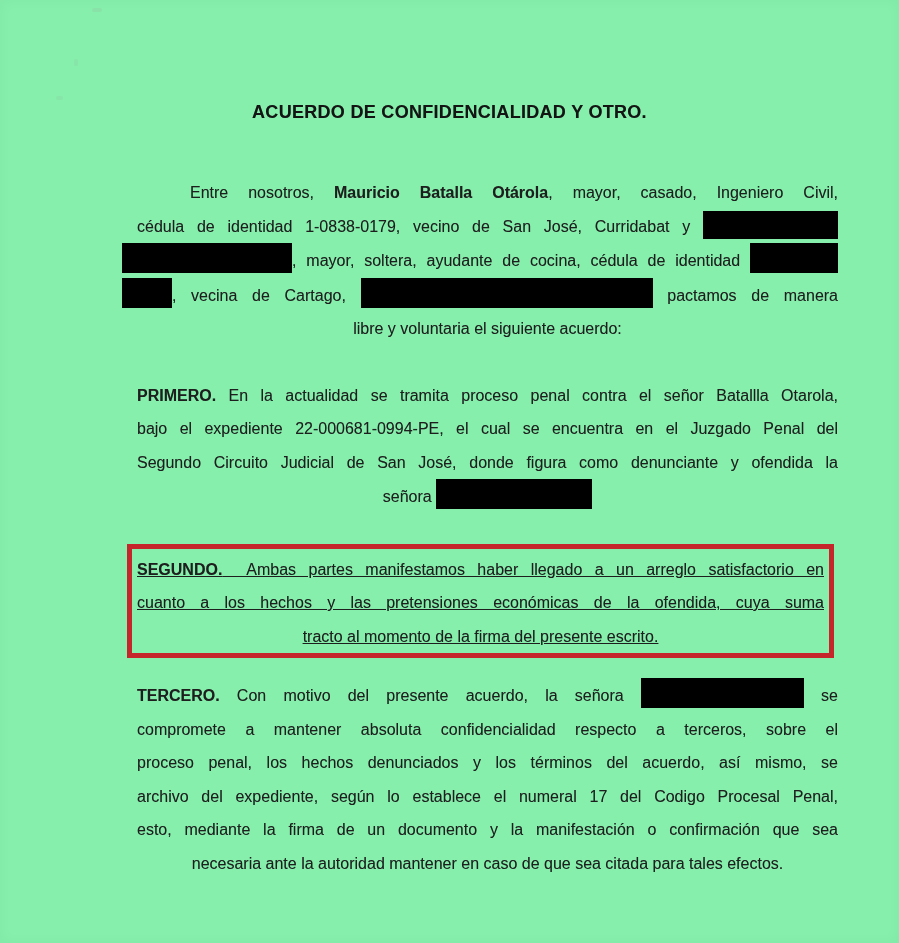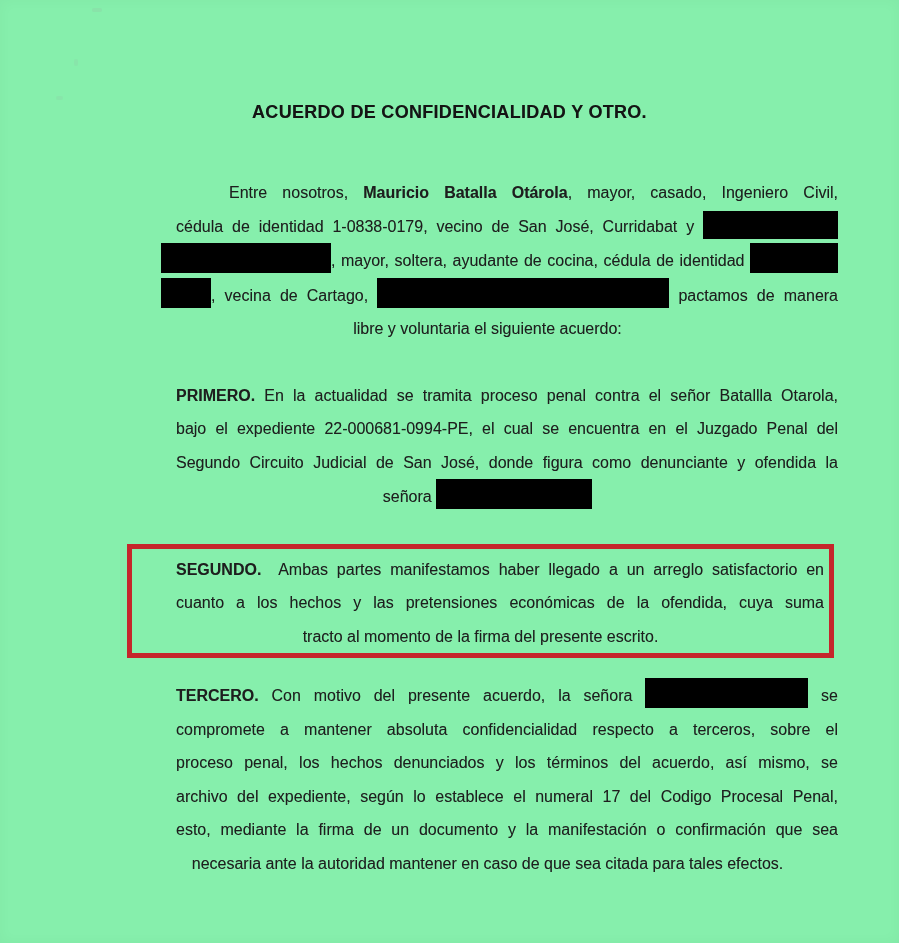--- a/index.html
+++ b/index.html
@@ -29,23 +29,24 @@
     line-height:33.5px;
     text-shadow:0 0 0.5px rgba(0,0,0,0.3);
   }
   .p-intro   { margin-top:50px; }
   .p-primero { margin-top:33px; }
   .p-tercero { margin-top:20px; }
   .hl-box {
     margin:30px 4px 0 -10px;
     border:5px solid #c5262b;
     padding:4px 5px 0 5px;
+    text-decoration:underline;
   }
   .line { text-align:center; }
-  .jl   { text-align:justify; text-align-last:justify;margin-left:39px; }
+  .jl   { text-align:justify; text-align-last:justify; }
   .b    { font-weight:bold; }
   .redact {
     display:inline-block;
     background:#000;
     height:28px;
     vertical-align:-7px;
   }
   .speck { position:absolute; background:#9a9a9a; border-radius:2px; }
 </style>
 </head>

